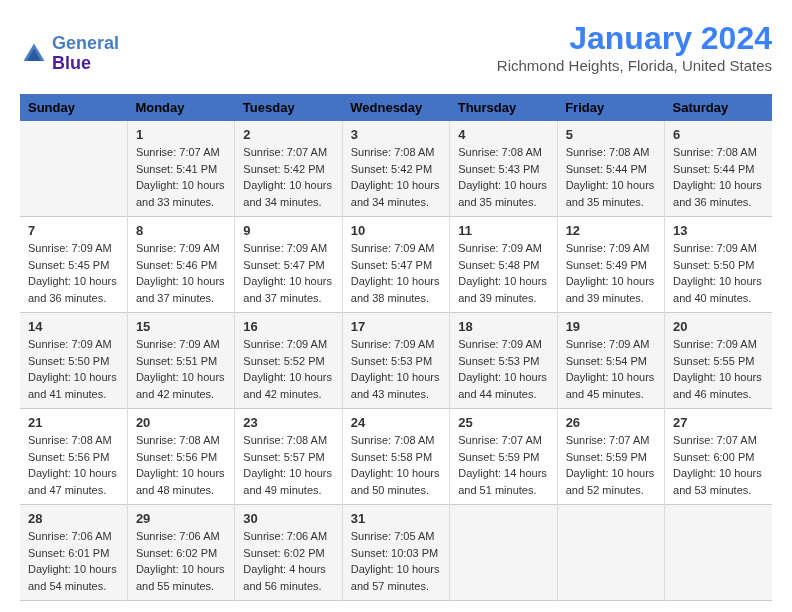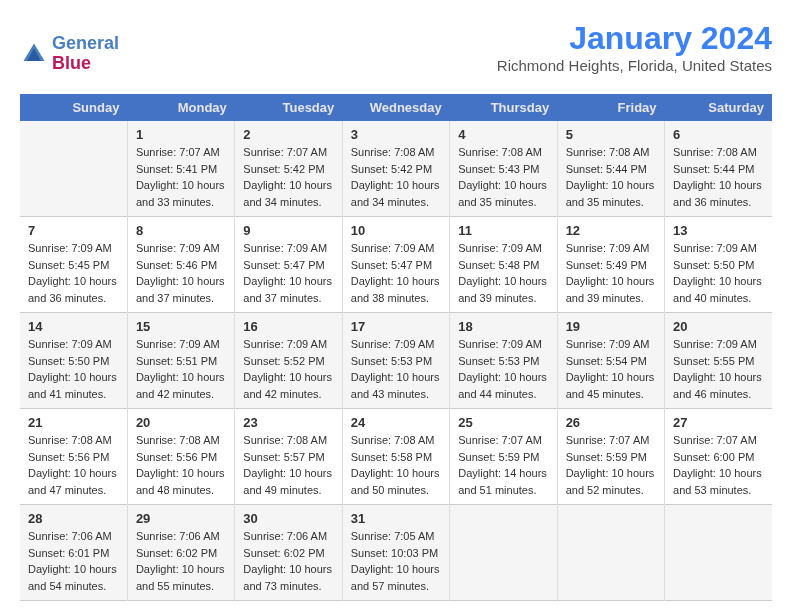--- a/index.html
+++ b/index.html
@@ -46,23 +46,23 @@
       font-size: 15px;
       color: #555;
     }
     table {
       width: 100%;
       border-collapse: collapse;
       font-size: 11px;
     }
     thead tr th {
       background-color: #4472c4;
-      color: #e5e5e5;
+      color: #000000;
       padding: 6px 8px;
-      text-align: right;
+      text-align: left;
       font-size: 13px;
       font-weight: bold;
     }
     tbody tr {
       border-bottom: 1px solid #ccc;
     }
     tbody tr td {
       padding: 6px 8px;
       vertical-align: top;
       border-right: 1px solid #ddd;
@@ -94,21 +94,21 @@
 <body>
 
 <div class="header">
   <div class="logo">
     <svg class="logo-icon" viewBox="0 0 40 40">
       <polygon points="20,5 35,30 5,30" fill="#4a7fbf"></polygon>
       <polygon points="20,12 30,30 10,30" fill="#2a5a9f"></polygon>
     </svg>
     <div class="logo-text">
       <div><span>General</span></div>
-      <div><span style="color:#be185d">Blue</span></div>
+      <div><span style="color:#4c1d95">Blue</span></div>
     </div>
   </div>
   <div class="title-block">
     <div class="main-title">January 2024</div>
     <div class="subtitle">Richmond Heights, Florida, United States</div>
   </div>
 </div>
 
 <table>
   <thead>
@@ -244,21 +244,21 @@
         <td>
           <span class="day-num">28</span>
           <div class="cell-content"><span>Sunrise: 7:06 AM</span><br><span>Sunset: 6:01 PM</span><br><span>Daylight: 10 hours and 54 minutes.</span></div>
         </td>
         <td>
           <span class="day-num">29</span>
           <div class="cell-content"><span>Sunrise: 7:06 AM</span><br><span>Sunset: 6:02 PM</span><br><span>Daylight: 10 hours and 55 minutes.</span></div>
         </td>
         <td>
           <span class="day-num">30</span>
-          <div class="cell-content"><span>Sunrise: 7:06 AM</span><br><span>Sunset: 6:02 PM</span><br><span>Daylight: 10 hours and 73 minutes.</span></div>
+          <div class="cell-content"><span>Sunrise: 7:06 AM</span><br><span>Sunset: 6:02 PM</span><br><span>Daylight: 4 hours and 56 minutes.</span></div>
         </td>
         <td>
           <span class="day-num">31</span>
           <div class="cell-content"><span>Sunrise: 7:05 AM</span><br><span>Sunset: 10:03 PM</span><br><span>Daylight: 10 hours and 57 minutes.</span></div>
         </td>
         <td></td>
         <td></td>
         <td></td>
       </tr>
     </tbody>

